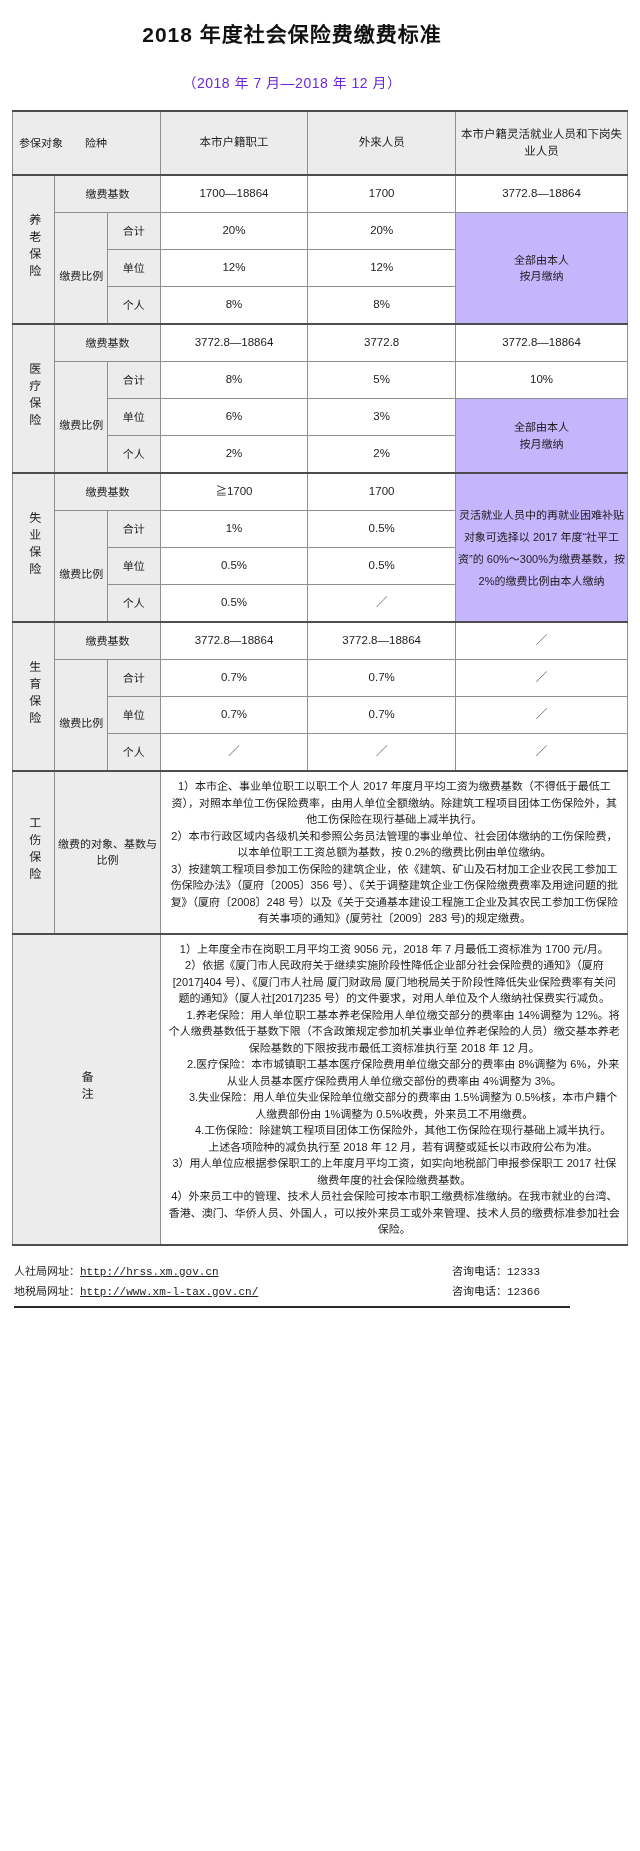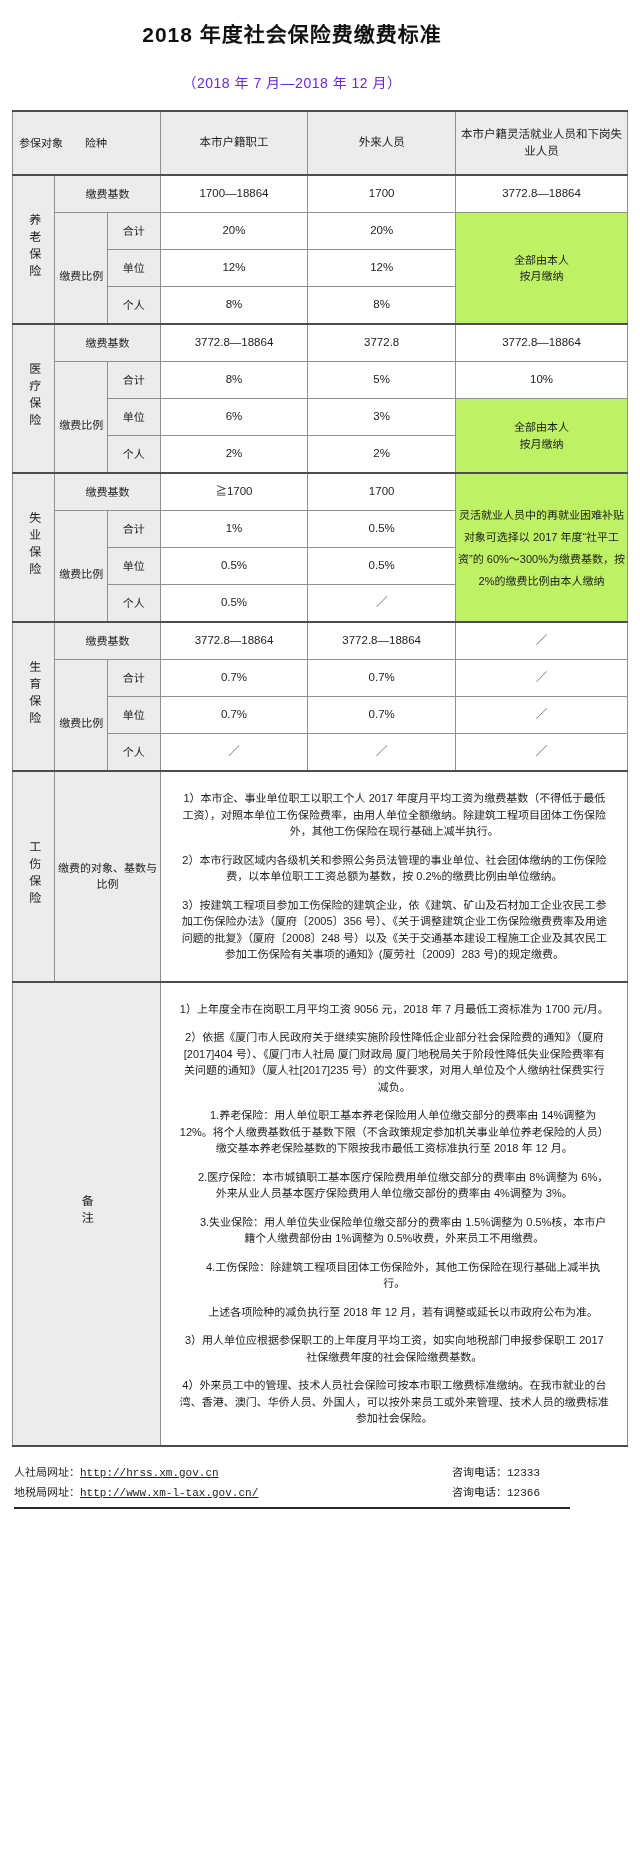--- a/index.html
+++ b/index.html
@@ -122,40 +122,40 @@
   .basis-cell {
     background: #ececec;
     font-size: 11px;
   }
   .val-cell {
     background: #ffffff;
     font-size: 11.5px;
     height: 30px;
   }
   .note-cell {
-    background: #bef264;
+    background: #c4b5fd;
     font-size: 11px;
     line-height: 1.85;
   }
   .note-cell.tall {
     line-height: 2.0;
   }
   .thick-top { border-top: 2px solid #4d4d4d !important; }
   .thick-bottom { border-bottom: 2px solid #4d4d4d !important; }
 
   .para-cell {
     background: #ffffff;
     text-align: left;
     font-size: 11px;
     line-height: 1.95;
     padding: 6px 6px 6px 7px !important;
     vertical-align: top;
   }
   .para-cell p {
-    margin: 12px;
+    margin: 0;
     text-indent: 0;
   }
   .para-cell p.ind {
     text-indent: 1.6em;
   }
 
   
   .footer {
     padding: 14px 14px 0 14px;
     font-size: 11px;

